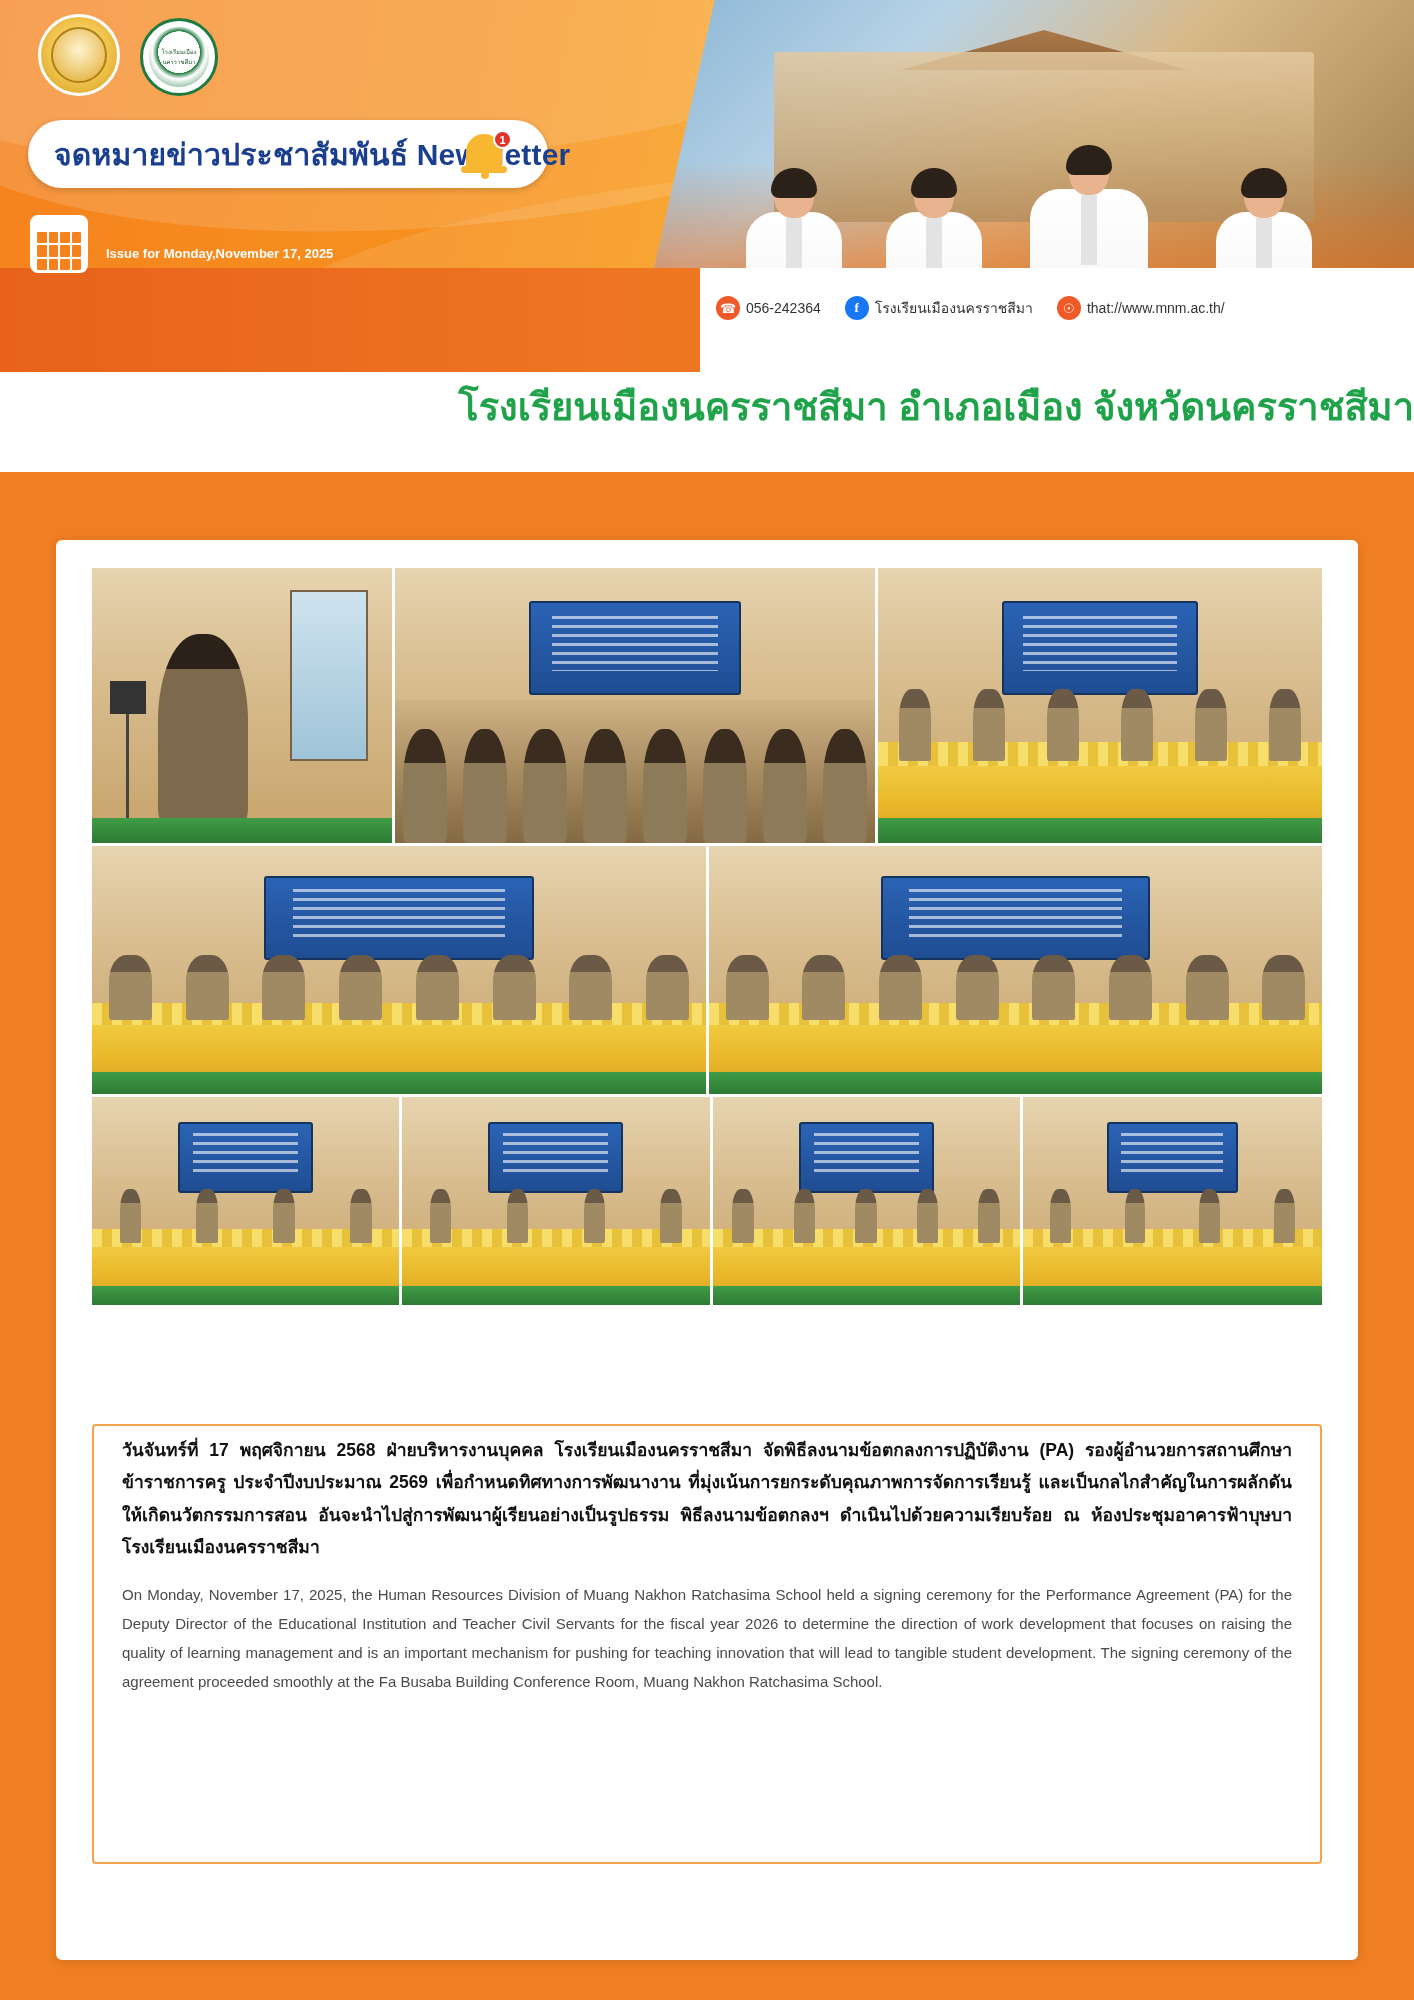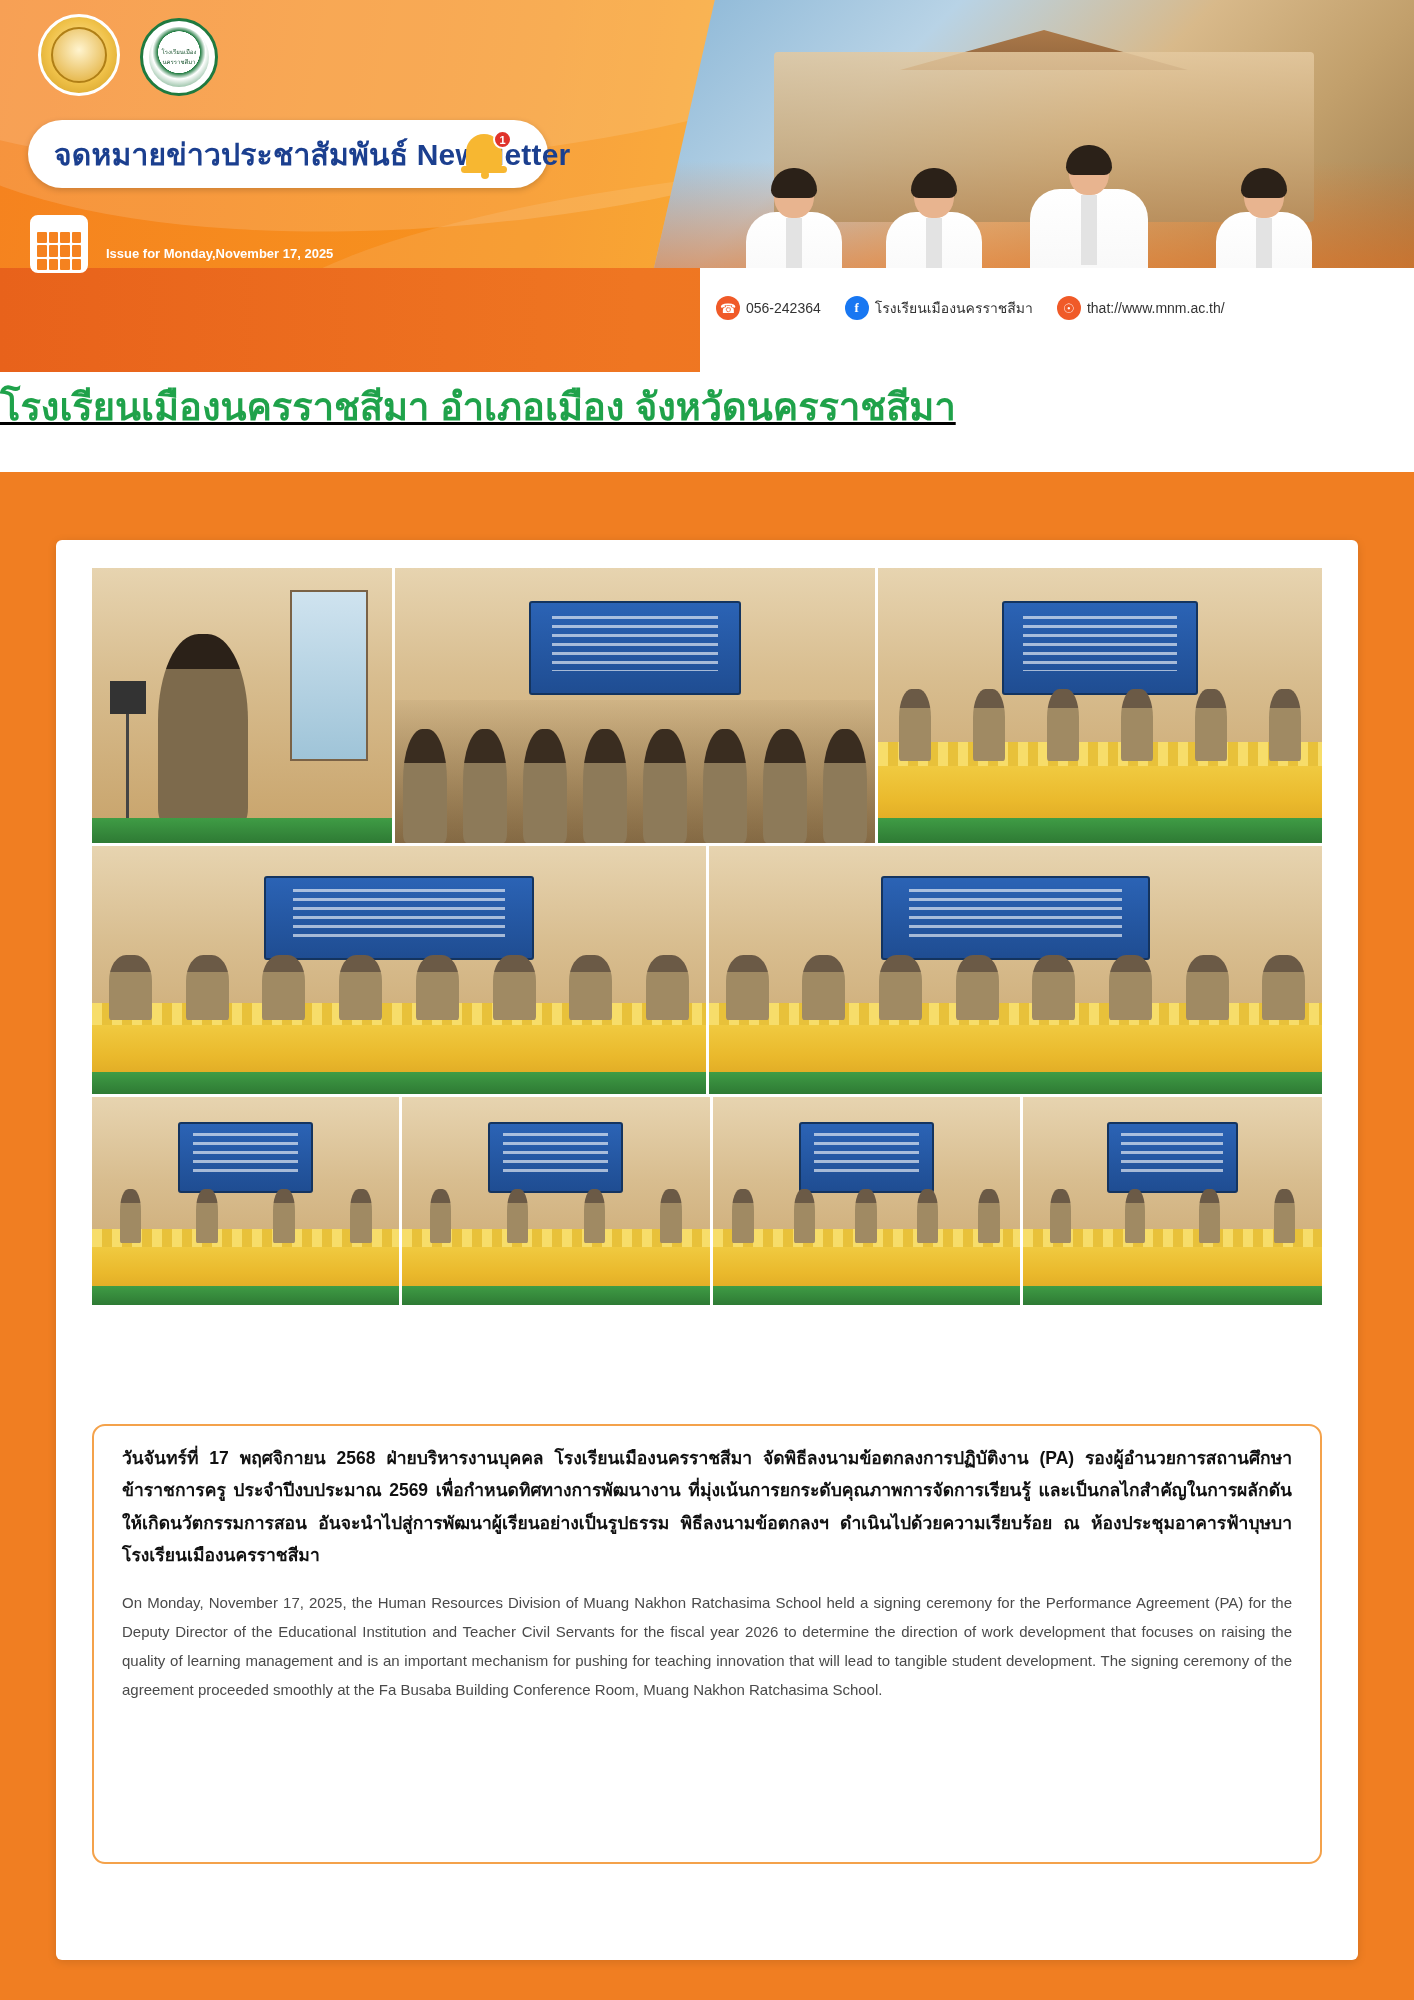--- a/index.html
+++ b/index.html
@@ -264,22 +264,21 @@
   .cicon.phone { background:#f05a28; }
   .cicon.fb { background:#1877f2; font-family:"Liberation Serif",serif; }
   .cicon.web { background:#f05a28; }
 
   
   .title-block {
     position: absolute;
     left: 0; top: 372px;
     width: 1414px; height: 100px;
     background: #ffffff;
-    text-align: left;
-    text-decoration: underline;
+    text-align: right;
   }
   .title-th {
     font-size: 38px; font-weight: bold;
     color: #1fa24a;
     margin-top: 4px;
     text-shadow: 1px 1px 0 #ffffff;
   }
   .title-en {
     font-size: 19px; font-weight: bold;
     color: #1fa24a;
@@ -383,22 +382,22 @@
     background: linear-gradient(180deg,#cfe3ef,#9fc4d8);
     border: 2px solid #7a6246;
   }
 
   
   .text-box {
     position: absolute;
     left: 92px; top: 1424px;
     width: 1230px; height: 440px;
     border: 2px solid #f4a24b;
-    border-radius: 13px;
-    padding: 16px 28px;
+    border-radius: 4px;
+    padding: 8px 28px;
   }
   .para-th {
     font-size: 17.5px;
     line-height: 1.85;
     color: #111111;
     font-weight: bold;
     text-align: justify;
     margin-bottom: 16px;
   }
   .para-en {

